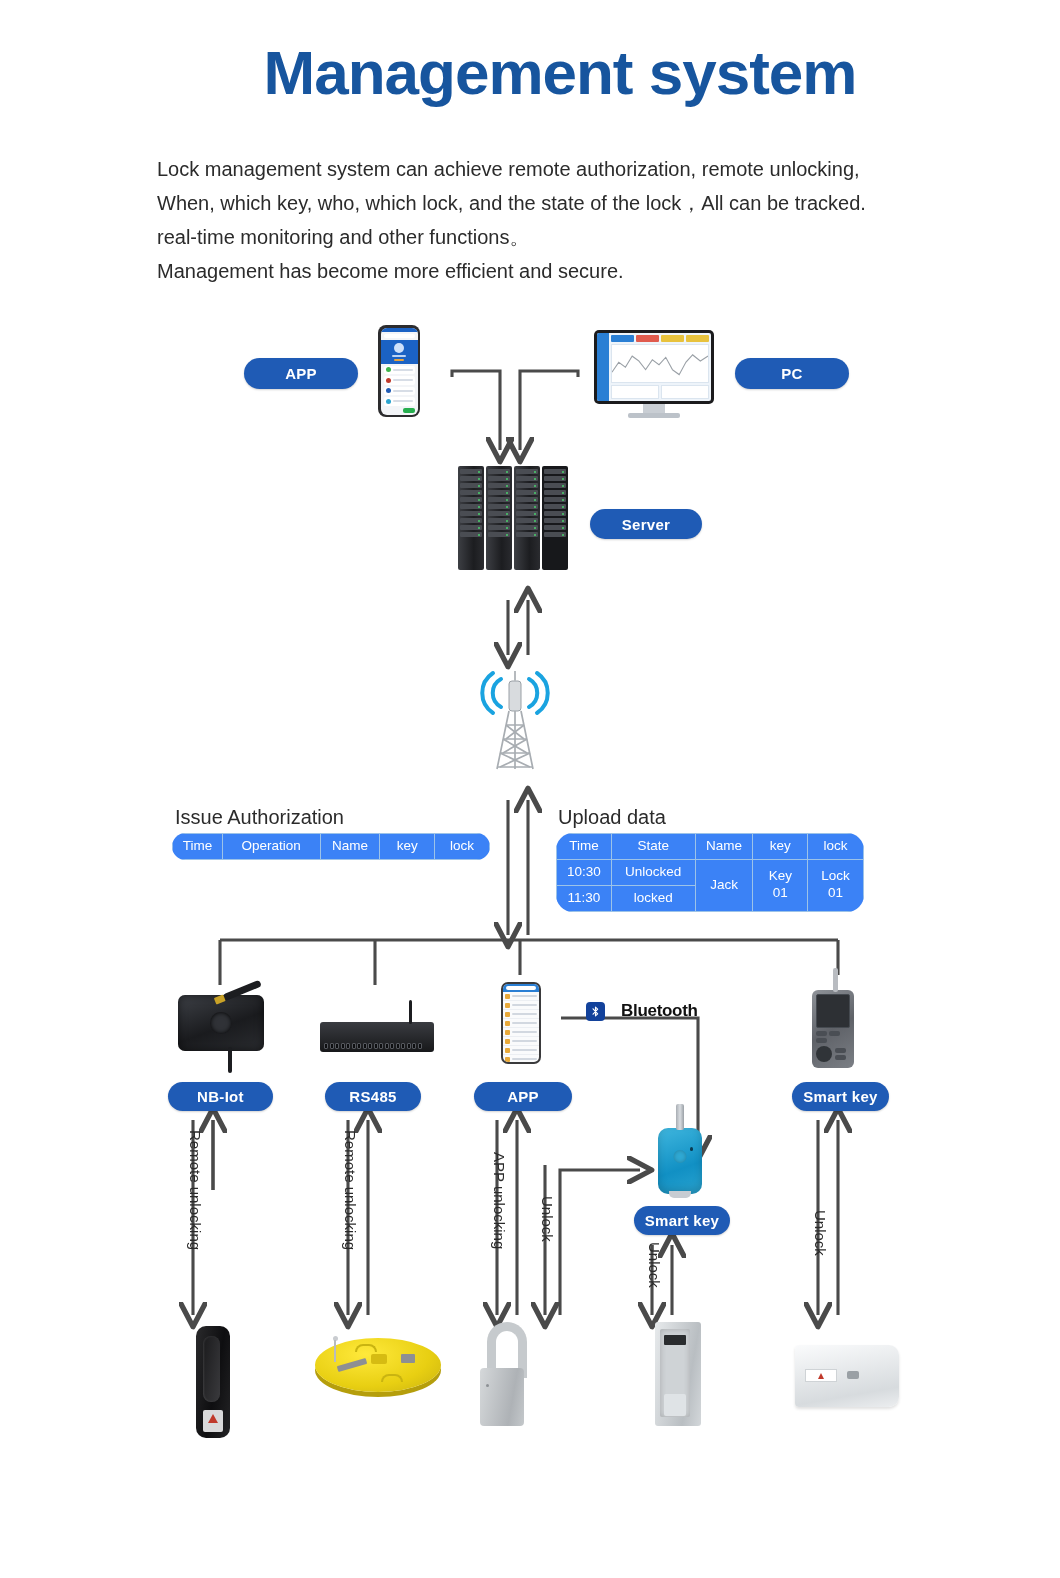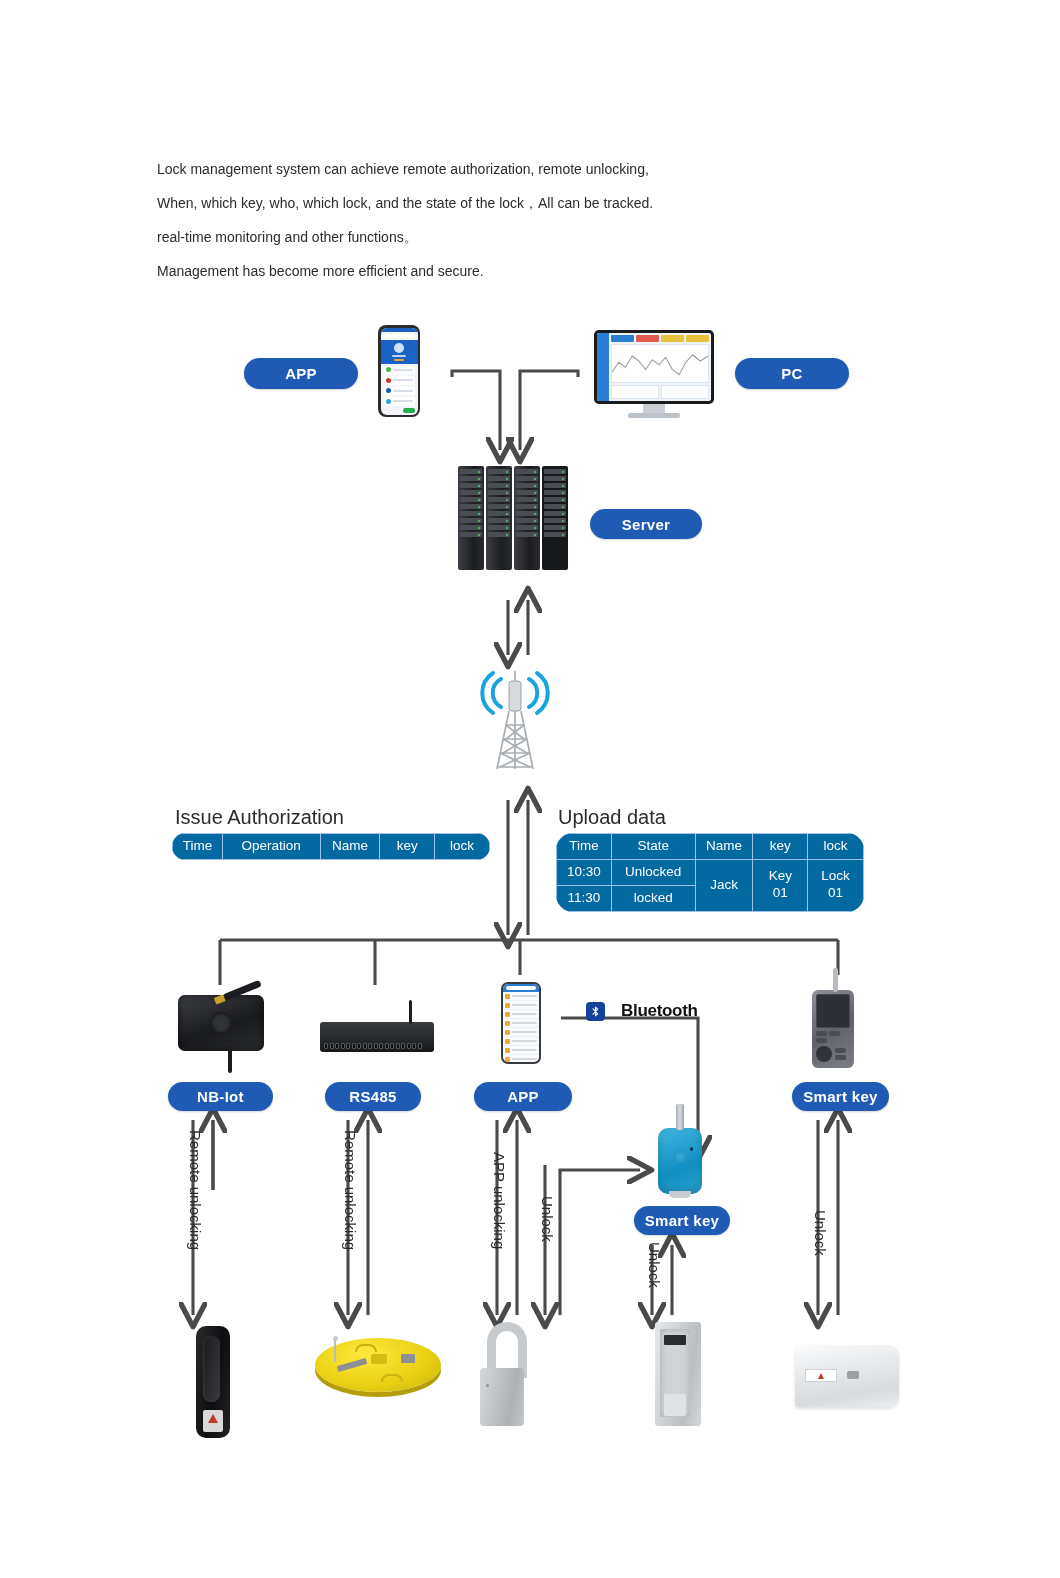--- a/index.html
+++ b/index.html
@@ -13,21 +13,21 @@
   .page { position: relative; width: 1060px; height: 1578px; }
 
   
   .title {
     position: absolute; left: 160px; top: 40px; width: 800px;
     font-size: 62px; font-weight: bold; color: #17559E;
     letter-spacing: -1px; text-align: center; line-height: 1.05;
   }
   .intro {
     position: absolute; left: 157px; top: 152px; width: 810px;
-    font-size: 14px; color: #2b2b2b; line-height: 34px;
+    font-size: 20px; color: #2b2b2b; line-height: 34px;
   }
   .intro p { white-space: nowrap; }
 
   
   .pill {
     position: absolute;
     background: #1F5BB5;
     color: #ffffff;
     border-radius: 999px;
     font-weight: bold;
@@ -45,21 +45,21 @@
     position: absolute; font-size: 15px; color: #2b2b2b;
     transform-origin: left top;
     transform: rotate(90deg);
     white-space: nowrap;
   }
 
   
   .dtable {
     position: absolute;
     border-collapse: collapse;
-    background: #0369a1;
+    background: #3b82f6;
     border-radius: 17px;
     overflow: hidden;
     color: #fff;
     font-size: 13.5px;
   }
   .dtable td, .dtable th {
     border: 1px solid #9cc3e8;
     text-align: center;
     font-weight: normal;
     padding: 4px 6px;
@@ -200,20 +200,21 @@
   .boxlock .lbl{position:absolute;left:10px;top:24px;width:32px;height:13px;background:#fff;border:1px solid #cfd3d6;
            display:flex;align-items:center;justify-content:center;}
   .boxlock .lbl::after{content:"";border-left:3px solid transparent;border-right:3px solid transparent;border-bottom:6px solid #c0392b;}
   .boxlock .kh{position:absolute;left:52px;top:26px;width:12px;height:8px;background:#9aa0a5;border-radius:2px;}
 </style>
 </head>
 <body>
 
 <div class="page">
 
+  <div class="title">Management system</div>
 
   <div class="intro">
     <p>Lock management system can achieve remote authorization, remote unlocking,</p>
     <p>When, which key, who, which lock, and the state of the lock，All can be tracked.</p>
     <p>real-time monitoring and other functions。</p>
     <p>Management has become more efficient and secure.</p>
   </div>
 
   <svg class="wires" viewBox="0 0 1060 1578">
     <defs>

